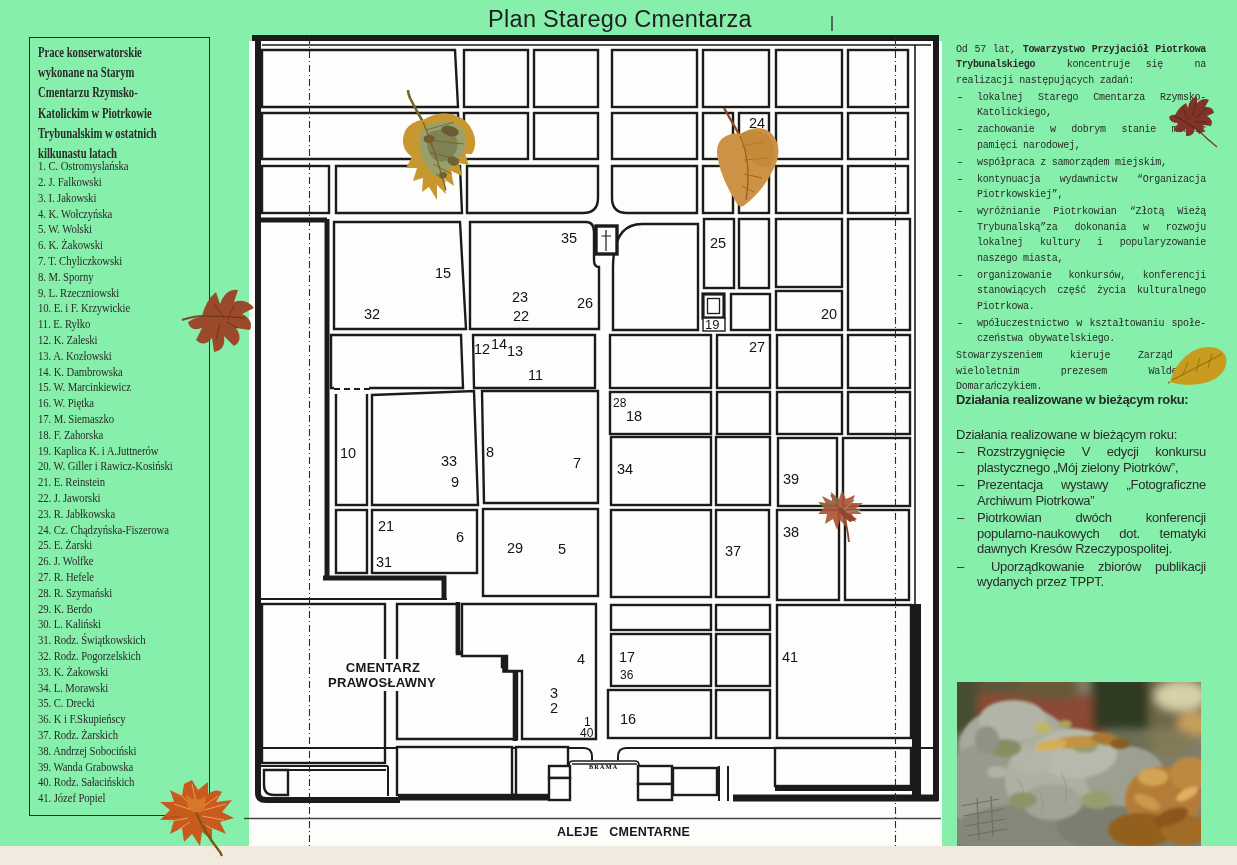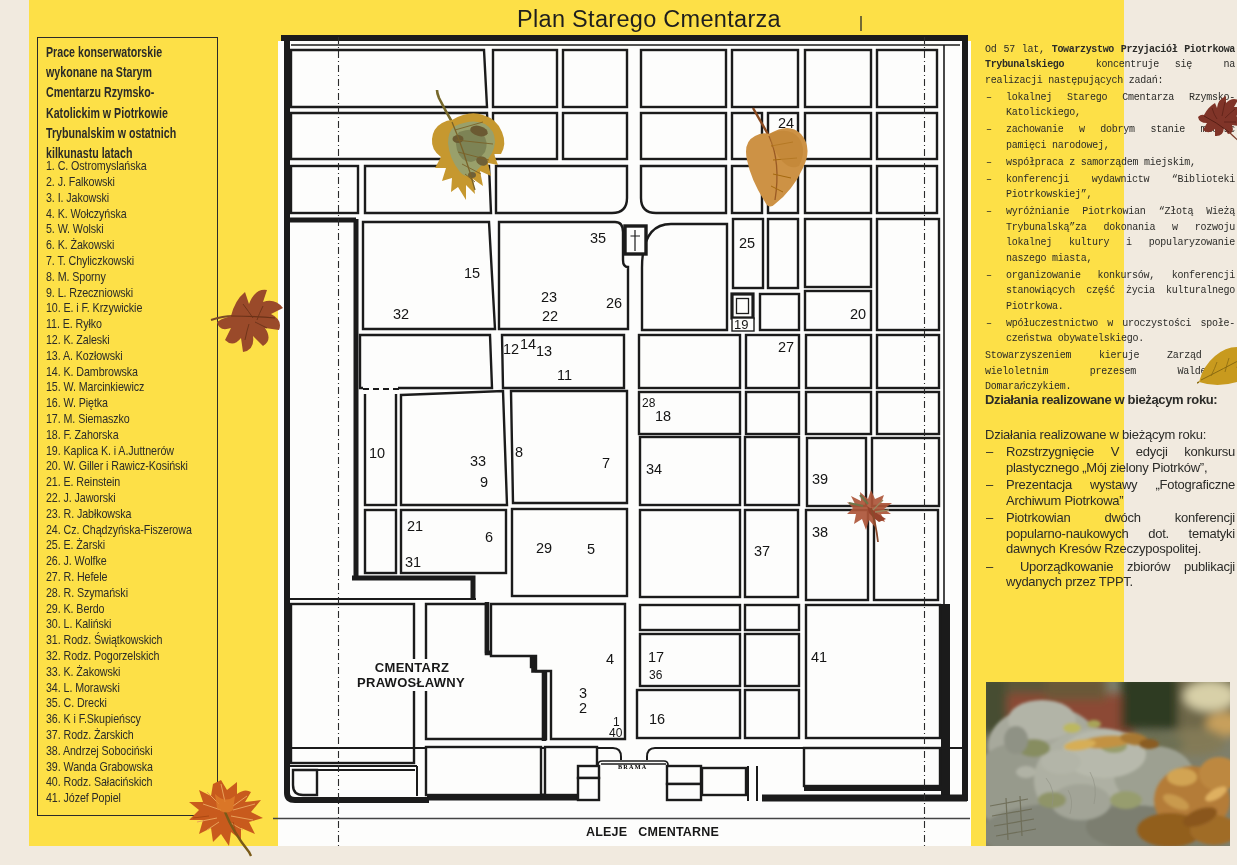--- a/index.html
+++ b/index.html
@@ -1,22 +1,22 @@
 <!DOCTYPE html>
 <html><head>
 <meta charset="utf-8">
 <style>
   html,body{margin:0;padding:0;}
   body{width:1237px;height:865px;overflow:hidden;background:#f1eadf;font-family:"Liberation Sans",sans-serif;}
   .abs{position:absolute;}
-  #page{position:relative;width:1095px;height:865px;background:#fde047;margin-left:29px;}
+  #page{position:relative;width:1237px;height:865px;background:#86efac;}
   #botstrip{left:0;top:846px;width:1237px;height:19px;background:#f1eadf;}
   #sheet{left:249px;top:41px;width:693px;height:805px;background:#fdfdfc;}
   #title{left:400px;top:6px;width:440px;text-align:center;font-size:23.5px;color:#1e1e1e;letter-spacing:0.3px;}
-  #sidebar{left:8px;top:37px;width:179px;height:777px;border:1.5px solid #2a2a2a;color:#2b2b28;}
+  #sidebar{left:29px;top:37px;width:179px;height:777px;border:1.5px solid #2a2a2a;color:#2b2b28;font-family:Liberation Serif, serif;}
   #sbin{width:230px;}
   #sbhead{margin:4px 0 0 8px;font-weight:bold;font-size:14.8px;line-height:20.2px;letter-spacing:0px;white-space:nowrap;transform:scaleX(0.72);transform-origin:0 0;}
   #sblist{margin:-4px 0 0 8px;font-size:12.6px;line-height:15.8px;letter-spacing:-0.1px;white-space:nowrap;transform:scaleX(0.85);transform-origin:0 0;}
   #rightcol{left:956px;top:40px;width:250px;color:#2b2b28;font-size:10px;line-height:15.5px;letter-spacing:-0.25px;text-align:justify;font-family:Liberation Mono, monospace;}
   #rightcol p{margin:1.5px 0 0 0;}
   .li{position:relative;padding-left:21px;}
   .li:before{content:"\2013";position:absolute;left:1px;}
   b{letter-spacing:-0.35px;}
   #rc2{left:956px;top:390px;width:250px;color:#2b2b28;font-size:13px;line-height:15.5px;letter-spacing:-0.25px;text-align:justify;}
   #rc2 p{margin:2px 0 0 0;}
@@ -38,24 +38,24 @@
 
  <div id="sblist">1. C. Ostromyslańska<br>2. J. Falkowski<br>3. I. Jakowski<br>4. K. Wołczyńska<br>5. W. Wolski<br>6. K. Żakowski<br>7. T. Chyliczkowski<br>8. M. Sporny<br>9. L. Rzeczniowski<br>10. E. i F. Krzywickie<br>11. E. Ryłko<br>12. K. Zaleski<br>13. A. Kozłowski<br>14. K. Dambrowska<br>15. W. Marcinkiewicz<br>16. W. Piętka<br>17. M. Siemaszko<br>18. F. Zahorska<br>19. Kaplica K. i A.Juttnerów<br>20. W. Giller i Rawicz-Kosiński<br>21. E. Reinstein<br>22. J. Jaworski<br>23. R. Jabłkowska<br>24. Cz. Chądzyńska-Fiszerowa<br>25. E. Żarski<br>26. J. Wolfke<br>27. R. Hefele<br>28. R. Szymański<br>29. K. Berdo<br>30. L. Kaliński<br>31. Rodz. Świątkowskich<br>32. Rodz. Pogorzelskich<br>33. K. Żakowski<br>34. L. Morawski<br>35. C. Drecki<br>36. K i F.Skupieńscy<br>37. Rodz. Żarskich<br>38. Andrzej Sobociński<br>39. Wanda Grabowska<br>40. Rodz. Sałacińskich<br>41. Józef Popiel</div>
 </div>
 </div>
 
 <div class="abs" id="rightcol">
  <p>Od 57 lat, <b>Towarzystwo Przyjaciół Piotrkowa Trybunalskiego</b>&nbsp; koncentruje się&nbsp; na realizacji następujących zadań:</p>
  <p class="li">lokalnej Starego Cmentarza Rzymsko-Katolickiego,</p>
  <p class="li">zachowanie w dobrym stanie miejsc pamięci narodowej,</p>
  <p class="li">współpraca z samorządem miejskim,</p>
- <p class="li">konferencji wydawnictw “Biblioteki Piotrkowskiej”,</p>
+ <p class="li">kontynuacja wydawnictw “Organizacja Piotrkowskiej”,</p>
  <p class="li">wyróżnianie Piotrkowian “Złotą Wieżą Trybunalską”za dokonania w rozwoju lokalnej kultury i popularyzowanie naszego miasta,</p>
  <p class="li">organizowanie konkursów, konferencji stanowiących część życia kulturalnego Piotrkowa.</p>
- <p class="li">wpółuczestnictwo w uroczystości społe-czeństwa obywatelskiego.</p>
+ <p class="li">wpółuczestnictwo w kształtowaniu społe-czeństwa obywatelskiego.</p>
  <p>Stowarzyszeniem kieruje Zarząd z wieloletnim prezesem Waldemarem Domara<i>ń</i>czykiem.</p>
 </div>
 
 <div class="abs" id="rc2">
  <p><b>Działania realizowane w bieżącym roku:</b></p>
  <p style="height:15px"></p>
  <p>Działania realizowane w bieżącym roku:</p>
  <p class="li">Rozstrzygnięcie V edycji konkursu plastycznego „Mój zielony Piotrków”,</p>
  <p class="li">Prezentacja wystawy „Fotograficzne Archiwum Piotrkowa”</p>
  <p class="li">Piotrkowian dwóch konferencji popularno-naukowych dot. tematyki dawnych Kresów Rzeczypospolitej.</p>

